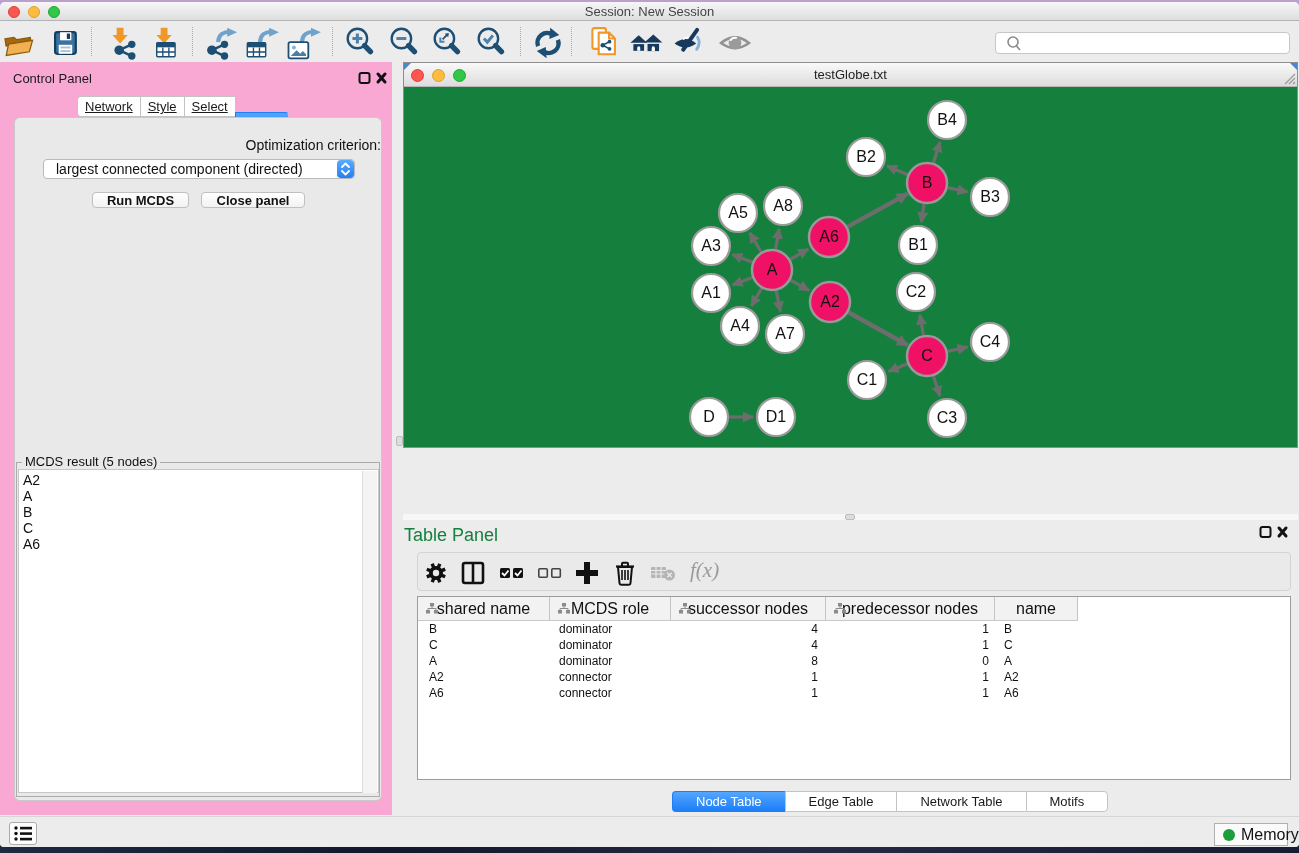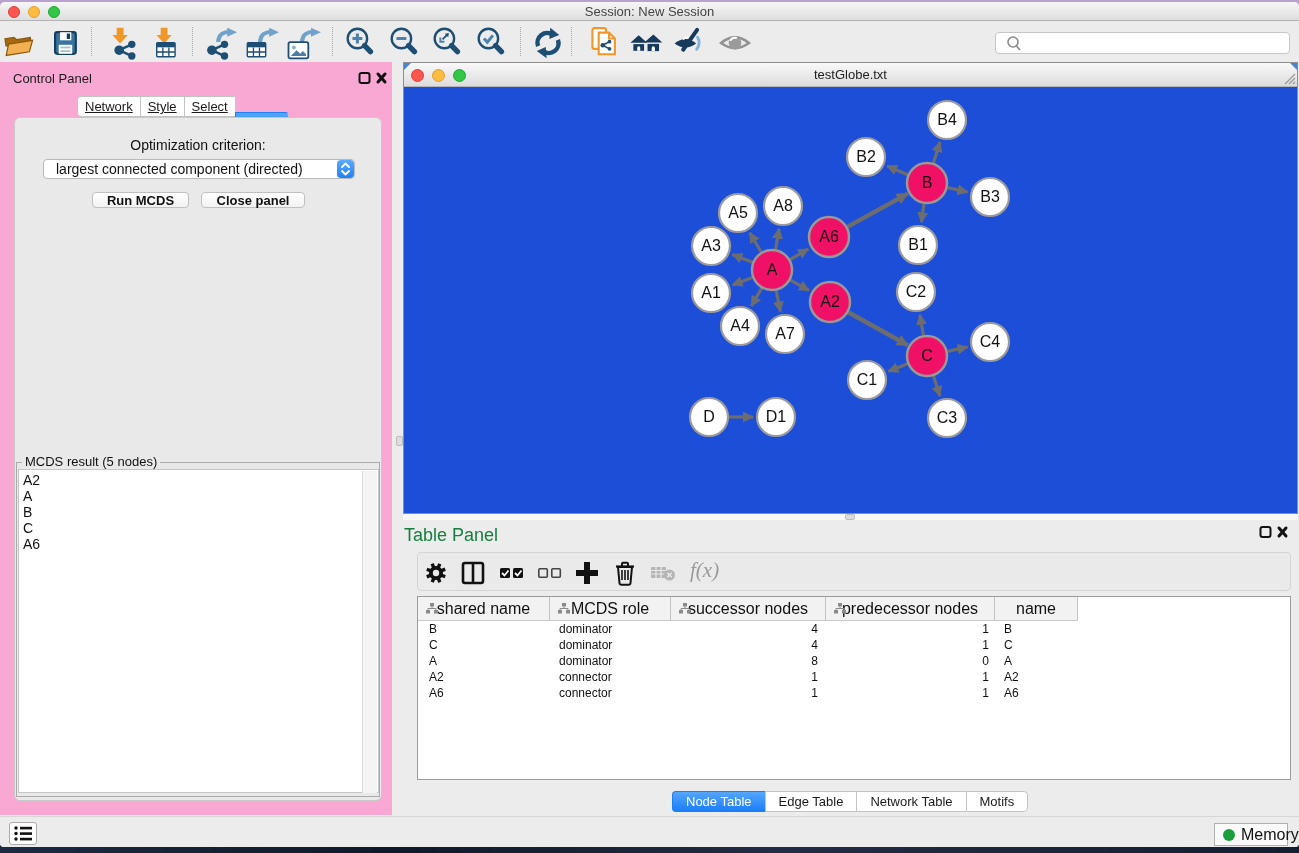--- a/index.html
+++ b/index.html
@@ -18,48 +18,48 @@
 #main{position:absolute;left:0;top:60px;width:1299px;height:754px;background:#ececec;}
 
 #cp{position:absolute;left:0;top:0;width:392px;height:753px;background:#f9a8d4;}
 #cptitle{position:absolute;left:13px;top:9px;font-size:13px;color:#1a1a1a;}
 .tabrow{position:absolute;top:34px;left:77px;height:21px;display:flex;font-size:13px;}
 .tab{height:21px;line-height:20px;padding:0 7px;background:#fff;border:1px solid #c3c3c3;border-right:none;color:#1a1a1a;text-decoration:underline;}
 .tab:first-child{border-radius:4px 0 0 4px;}
 .tab:last-child{border-radius:0 4px 4px 0;border-right:1px solid #c3c3c3;}
 .tabsel{background:linear-gradient(#55a6fd,#1c7ef8);color:#fff;border-color:#1c7ef8;margin-top:16px;}
 #cpinner{position:absolute;left:14px;top:55px;width:368px;height:684px;background:#e9e9e9;border:1px solid #c9c9c9;border-radius:6px;}
-#optlab{position:absolute;left:0;top:19px;width:100%;text-align:center;font-size:14px;color:#111;}
+#optlab{position:absolute;left:0;top:19px;width:100%;text-align:right;font-size:14px;color:#111;}
 #dropdown{position:absolute;left:28px;top:41px;width:312px;height:20px;background:#fff;border:1px solid #b9b9b9;border-radius:4px;font-size:14px;line-height:18px;padding-left:12px;color:#111;}
 #ddbtn{position:absolute;right:0px;top:0px;width:17px;height:18px;border-radius:4px;background:linear-gradient(#5baafd,#1f80f8);}
 .btn{position:absolute;top:74px;height:16px;background:linear-gradient(#ffffff,#f2f2f2);border:1px solid #c0c0c0;border-radius:4px;font-size:13px;text-align:center;line-height:15px;color:#111;font-weight:bold;}
 #runbtn{left:77px;width:97px;}
 #closebtn{left:186px;width:104px;}
 #mcdsbox{position:absolute;left:1px;top:344px;width:364px;height:335px;}
 #mcdslab{position:absolute;left:6px;top:-8px;background:#e9e9e9;padding:0 3px;font-size:13px;color:#111;}
 #mcdsborder{position:absolute;left:0;top:0;width:100%;height:100%;border:1px solid #ababab;}
 #mcdslist{position:absolute;left:2px;top:7px;width:361px;height:324px;background:#fff;border:1px solid #c6c6c6;font-size:14px;line-height:16px;padding:2px 0 0 4px;color:#111;}
 #mcdsscroll{position:absolute;right:1px;top:1px;width:15px;height:322px;background:#f4f4f4;border-left:1px solid #dcdcdc;}
 
-#netwin{position:absolute;left:403px;top:0px;width:895px;height:452px;background:#1d4ed8;border:1px solid #8e8e8e;}
+#netwin{position:absolute;left:403px;top:0px;width:895px;height:386px;background:#15803d;border:1px solid #8e8e8e;}
 #nettitle{position:absolute;left:0;top:0;width:100%;height:24px;background:linear-gradient(#f9f9f9,#dcdcdc);border-bottom:1px solid #b6b6b6;}
 #nettitle .t1{left:7px;top:6px;background:#fc5651;border:0.5px solid #df3e39;width:13px;height:13px;}
 #nettitle .t2{left:28px;top:6px;background:#fdbc40;border:0.5px solid #dfa023;width:13px;height:13px;}
 #nettitle .t3{left:49px;top:6px;background:#33c748;border:0.5px solid #1da733;width:13px;height:13px;}
 #nettitletext{position:absolute;width:100%;text-align:center;line-height:24px;font-size:13px;color:#222;}
 
 #tp{position:absolute;left:397px;top:459px;width:902px;height:295px;background:#ececec;}
 #tptitle{position:absolute;left:7px;top:4px;font-size:18px;color:#15803d;}
 #tptools{position:absolute;left:20px;top:31px;width:874px;height:39px;background:#eaeaea;border:1px solid #d4d4d4;border-radius:4px;}
 #tbl{position:absolute;left:20px;top:75px;width:874px;height:184px;background:#fff;border:1px solid #9c9c9c;}
 #thead{position:absolute;left:0;top:0;width:660px;height:24px;background:#f2f2f2;border-bottom:1px solid #c8c8c8;font-size:16px;color:#111;}
 .th{position:absolute;top:0;height:23px;line-height:23px;border-right:1px solid #c4c4c4;text-align:center;}
 .trow{position:absolute;font-size:12px;color:#111;height:16px;line-height:16px;}
 .bottabs{position:absolute;left:275px;top:270px;display:flex;font-size:13px;height:21px;}
-.btab{height:21px;line-height:20px;padding:0 13px;background:#fff;border:1px solid #c3c3c3;border-right:none;color:#1a1a1a;}
+.btab{height:21px;line-height:20px;padding:0 23px;background:#fff;border:1px solid #c3c3c3;border-right:none;color:#1a1a1a;}
 .btab:first-child{border-radius:4px 0 0 4px;}
 .btab:last-child{border-radius:0 4px 4px 0;border-right:1px solid #c3c3c3;}
 .btabsel{background:linear-gradient(#55a6fd,#1c7ef8);color:#fff;border-color:#1c7ef8;}
 
 #status{position:absolute;left:0;top:814px;width:100%;height:31px;z-index:3;background:#ececec;border-top:1px solid #d6d6d6;}
 #listbtn{position:absolute;left:9px;top:5px;width:28px;height:23px;background:#fcfcfc;border:1px solid #ababab;border-radius:3px;}
 #memchip{position:absolute;right:11px;top:6px;width:74px;height:23px;background:#fafafa;border:1px solid #b0b0b0;font-size:16px;color:#111;line-height:21px;}
 #memchip .dot{position:absolute;left:8px;top:5px;width:12px;height:12px;border-radius:50%;background:#1d9e3c;}
 #memchip span{position:absolute;left:26px;}
 #deskbot{position:absolute;left:0;top:847px;width:1299px;height:6px;z-index:5;background:linear-gradient(90deg,#1d2a42,#10182b 30%,#232c44 60%,#151d33);}

